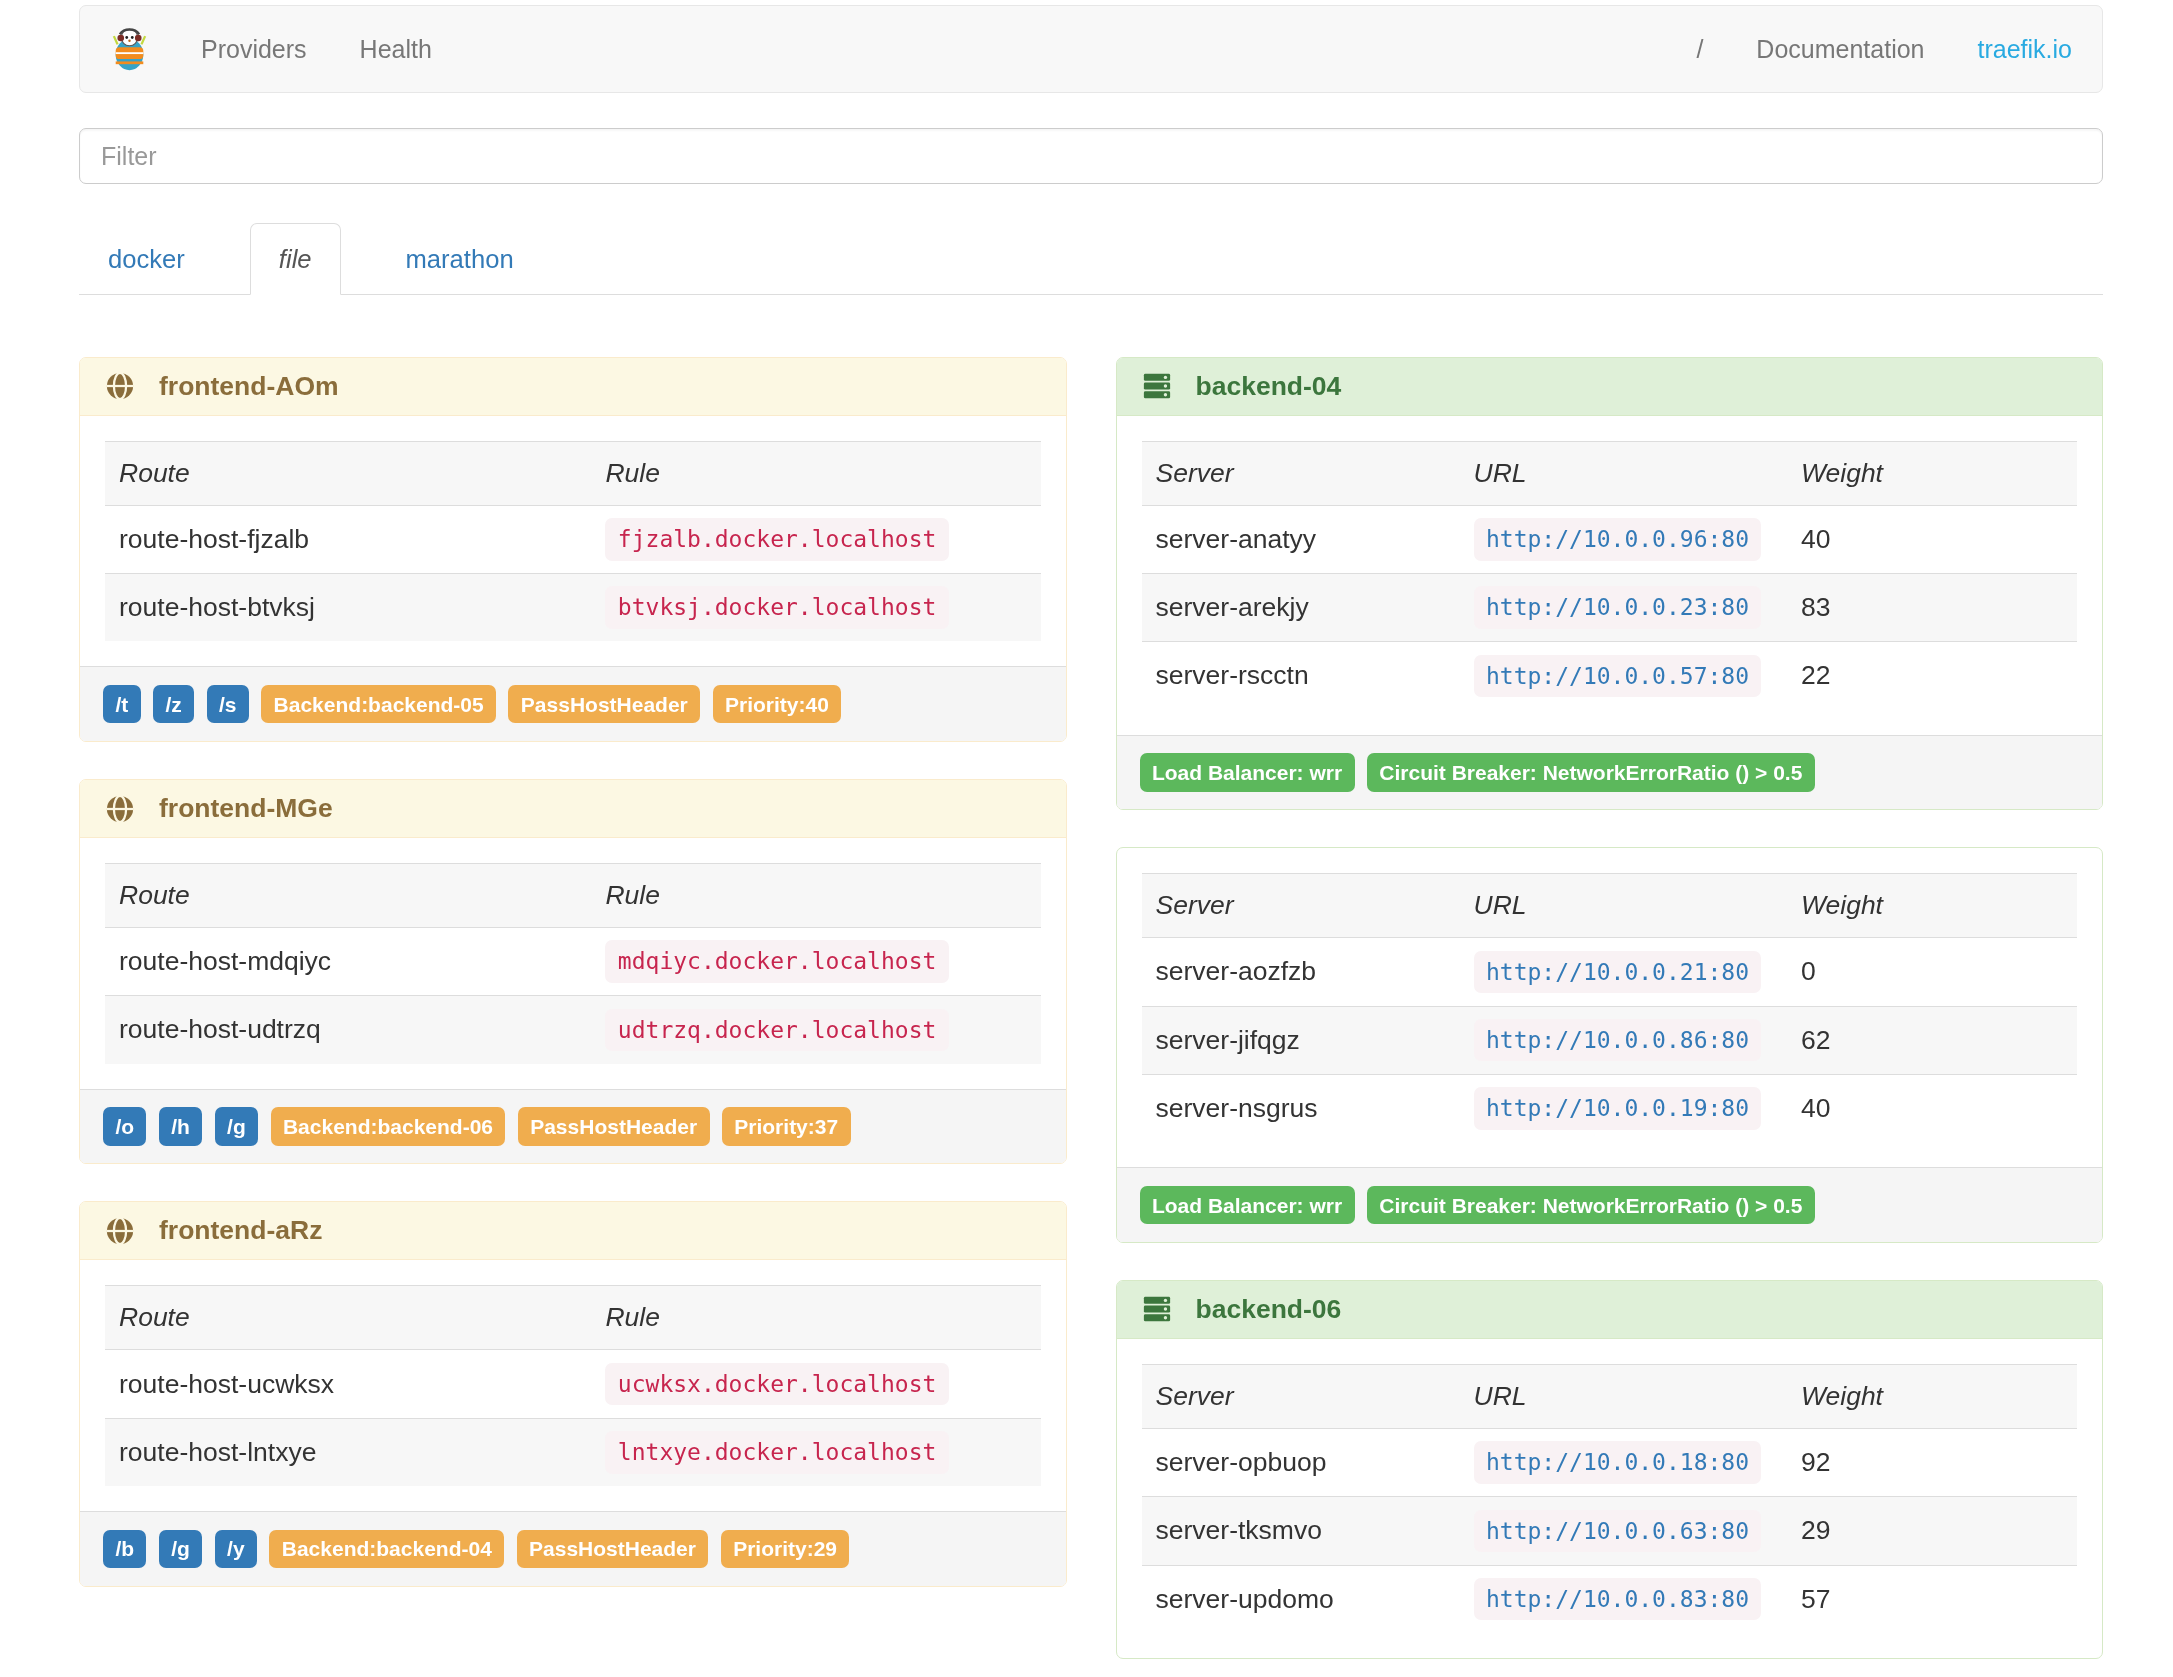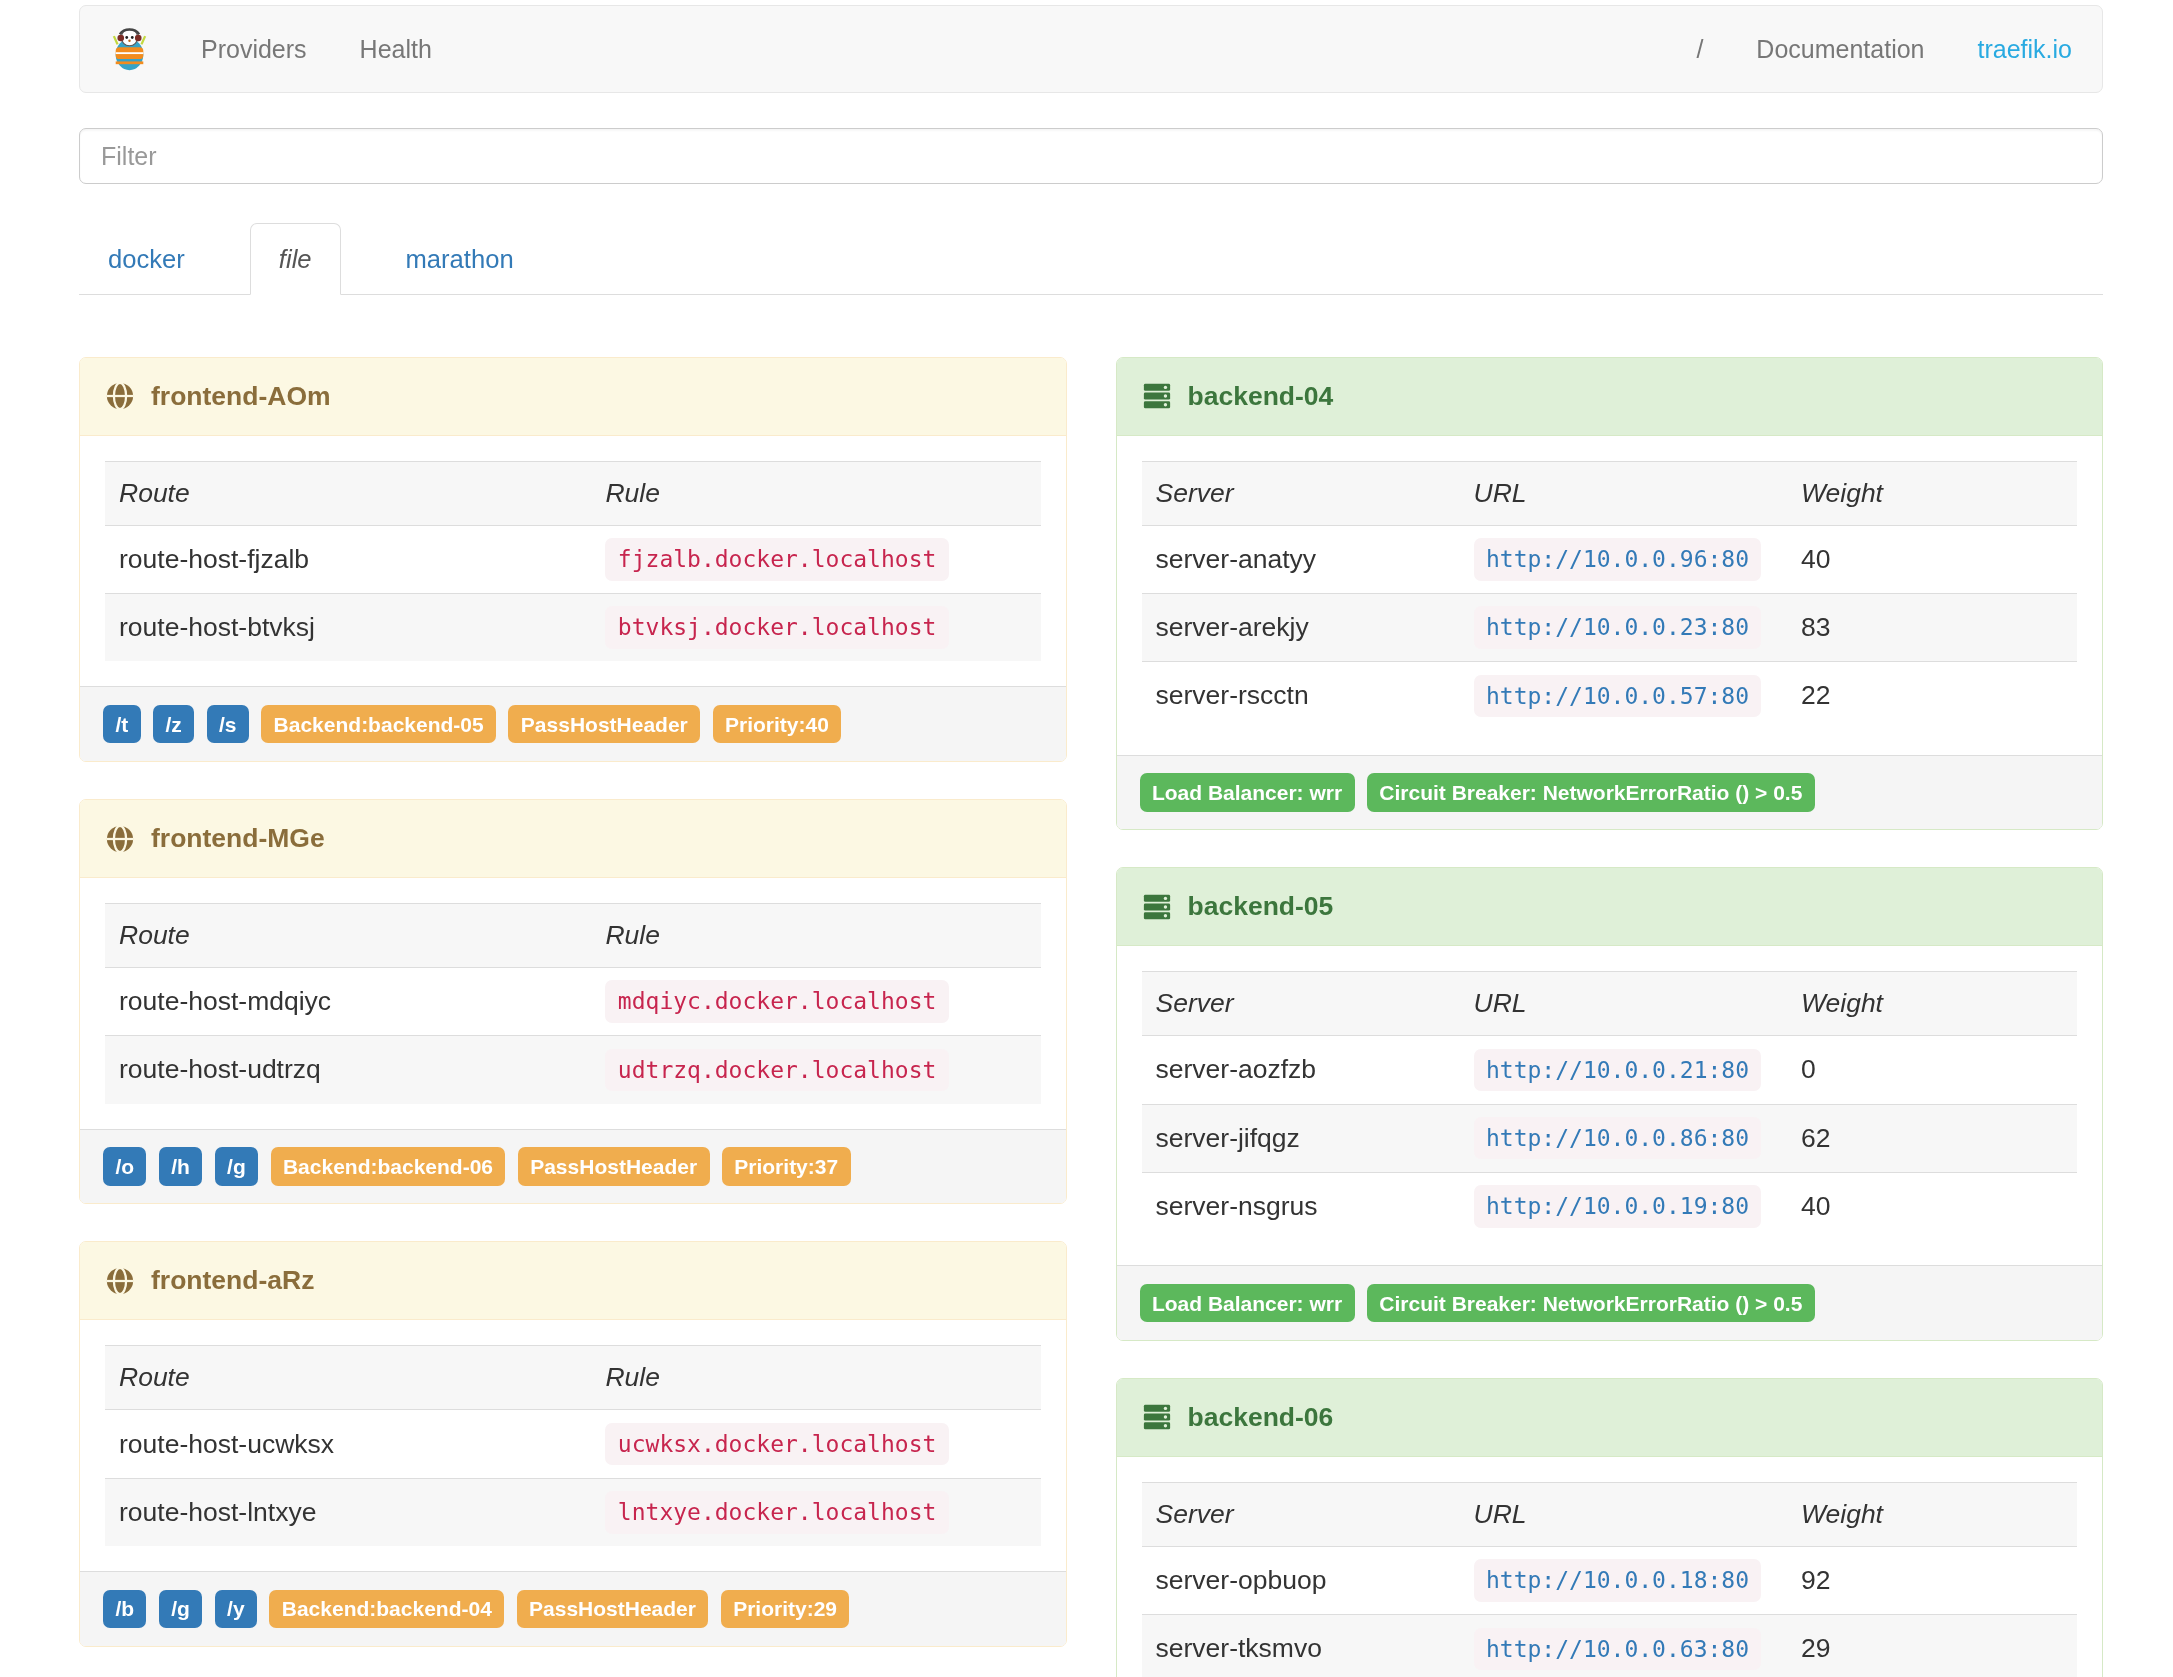--- a/index.html
+++ b/index.html
@@ -98,22 +98,22 @@
     border: 1.8px solid;
     border-radius: 7px;
     margin-bottom: 37px;
     background: #fff;
   }
   .panel.warning { border-color: #faebcc; }
   .panel.success { border-color: #d6e9c6; }
   .panel-heading {
     display: flex;
     align-items: center;
-    gap: 16px;
-    padding: 21px 25px;
+    gap: 24px;
+    padding: 11px 25px;
     font-size: 26.5px;
     font-weight: bold;
     line-height: 35px;
     border-bottom: 1.8px solid;
     border-radius: 5.3px 5.3px 0 0;
   }
   .warning > .panel-heading { background: #fcf8e3; color: #8a6d3b; border-color: #faebcc; }
   .success > .panel-heading { background: #dff0d8; color: #3c763d; border-color: #d6e9c6; }
   .panel-heading .icon { display: inline-flex; flex: 0 0 auto; }
   .panel-body { padding: 25px; }
@@ -401,33 +401,20 @@
             </tbody>
           </table>
         </div>
         <footer class="panel-footer">
           <span class="label green">Load Balancer: wrr</span>
           <span class="label green">Circuit Breaker: NetworkErrorRatio () &gt; 0.5</span>
         </footer>
       </section>
 
       <section class="panel success">
-        <header class="panel-heading">
-          <span class="icon">
-            <svg width="30" height="30" viewBox="0 0 32 32" fill="currentColor">
-              <rect x="2" y="3" width="28" height="7.5" rx="1.5"></rect>
-              <rect x="2" y="12.3" width="28" height="7.5" rx="1.5"></rect>
-              <rect x="2" y="21.6" width="28" height="7.5" rx="1.5"></rect>
-              <circle cx="25" cy="6.8" r="1.8" fill="#dff0d8"></circle>
-              <circle cx="25" cy="16" r="1.8" fill="#dff0d8"></circle>
-              <circle cx="25" cy="25.3" r="1.8" fill="#dff0d8"></circle>
-            </svg>
-          </span>
-          <span>backend-05</span>
-        </header>
         <div class="panel-body">
           <table class="servers-table">
             <thead>
               <tr>
                 <th>Server</th>
                 <th>URL</th>
                 <th>Weight</th>
               </tr>
             </thead>
             <tbody>

